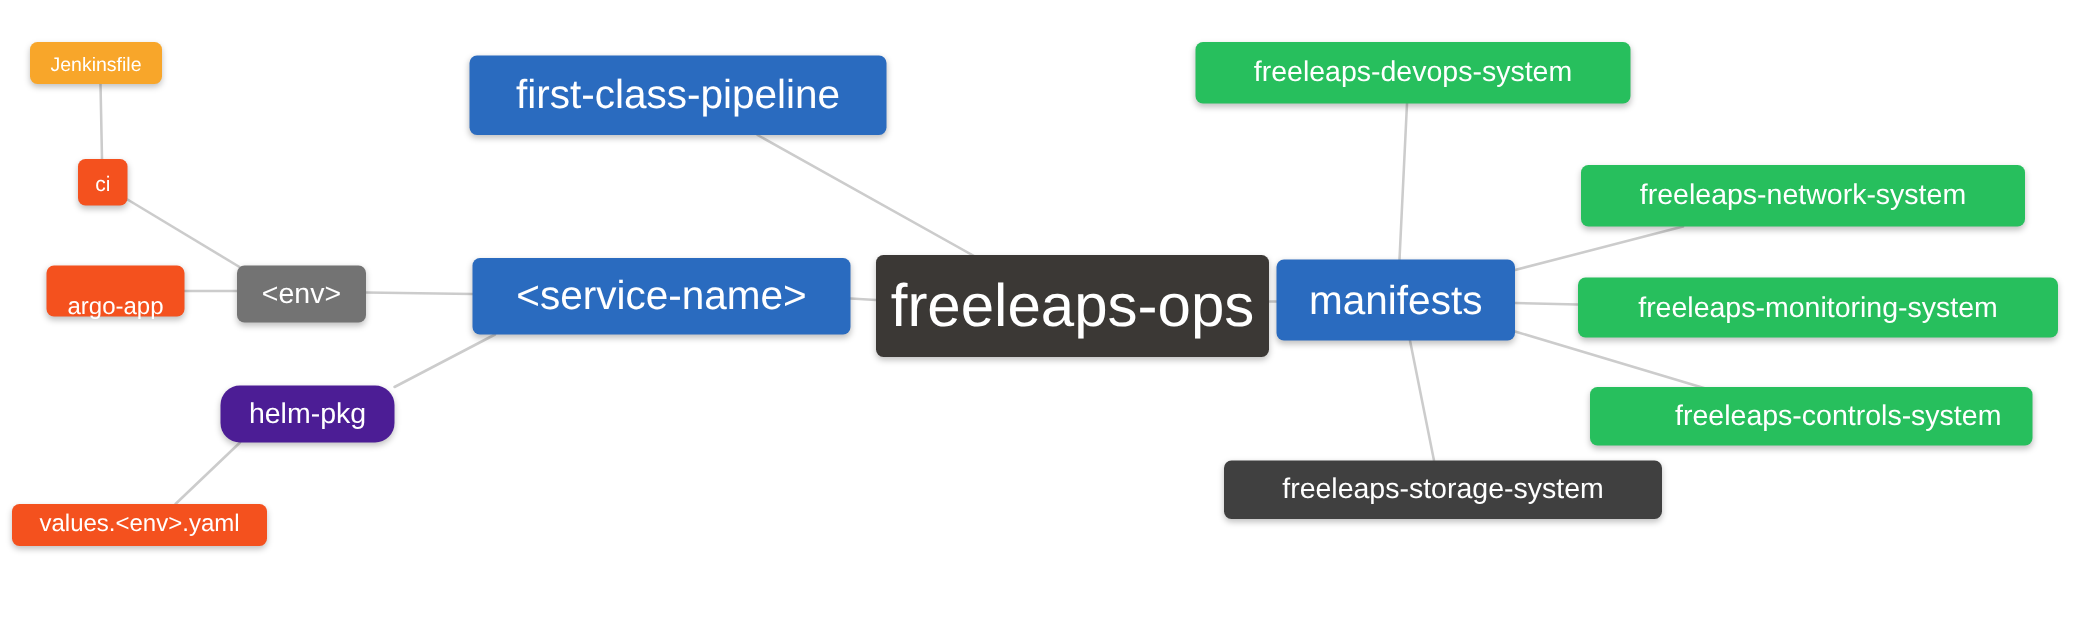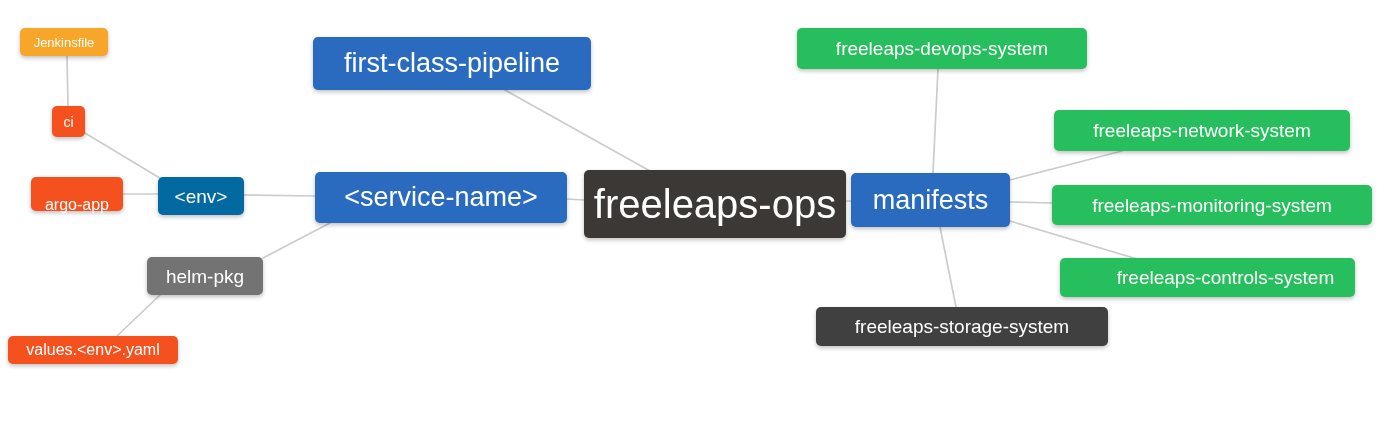--- a/index.html
+++ b/index.html
@@ -64,24 +64,24 @@
 
 <div class="node" style="left: 20px; top: 28px; width: 88px; height: 28px; background: rgb(248, 166, 42);">
       <span class="label" style="font-size: 13px;">Jenkinsfile</span>
     </div>
     <div class="node" style="left: 52px; top: 106px; width: 33px; height: 31px; background: rgb(244, 81, 30);">
       <span class="label" style="font-size: 14px;">ci</span>
     </div>
     <div class="node" style="left: 31px; top: 177px; width: 92px; height: 34px; background: rgb(244, 81, 30);">
       <span class="label" style="font-size: 16px; margin-top: 21px;">argo-app</span>
     </div>
-    <div class="node" style="left: 158px; top: 177px; width: 86px; height: 38px; background: #0369a1;">
+    <div class="node" style="left: 158px; top: 177px; width: 86px; height: 38px; background: #737373;">
       <span class="label" style="font-size: 19px;">&lt;env&gt;</span>
     </div>
-    <div class="node" style="left: 147px; top: 257px; width: 116px; height: 38px; background: #737373;">
+    <div class="node" style="left: 147px; top: 257px; width: 116px; height: 38px; background: #4c1d95; border-radius: 13px;">
       <span class="label" style="font-size: 19px;">helm-pkg</span>
     </div>
     <div class="node" style="left: 8px; top: 336px; width: 170px; height: 28px; background: rgb(244, 81, 30);">
       <span class="label" style="font-size: 16px;">values.&lt;env&gt;.yaml</span>
     </div>
     <div class="node" style="left: 313px; top: 37px; width: 278px; height: 53px; background: rgb(42, 107, 191);">
       <span class="label" style="font-size: 27px;">first-class-pipeline</span>
     </div>
     <div class="node" style="left: 315px; top: 172px; width: 252px; height: 51px; background: rgb(42, 107, 191);">
       <span class="label" style="font-size: 27px;">&lt;service-name&gt;</span>

